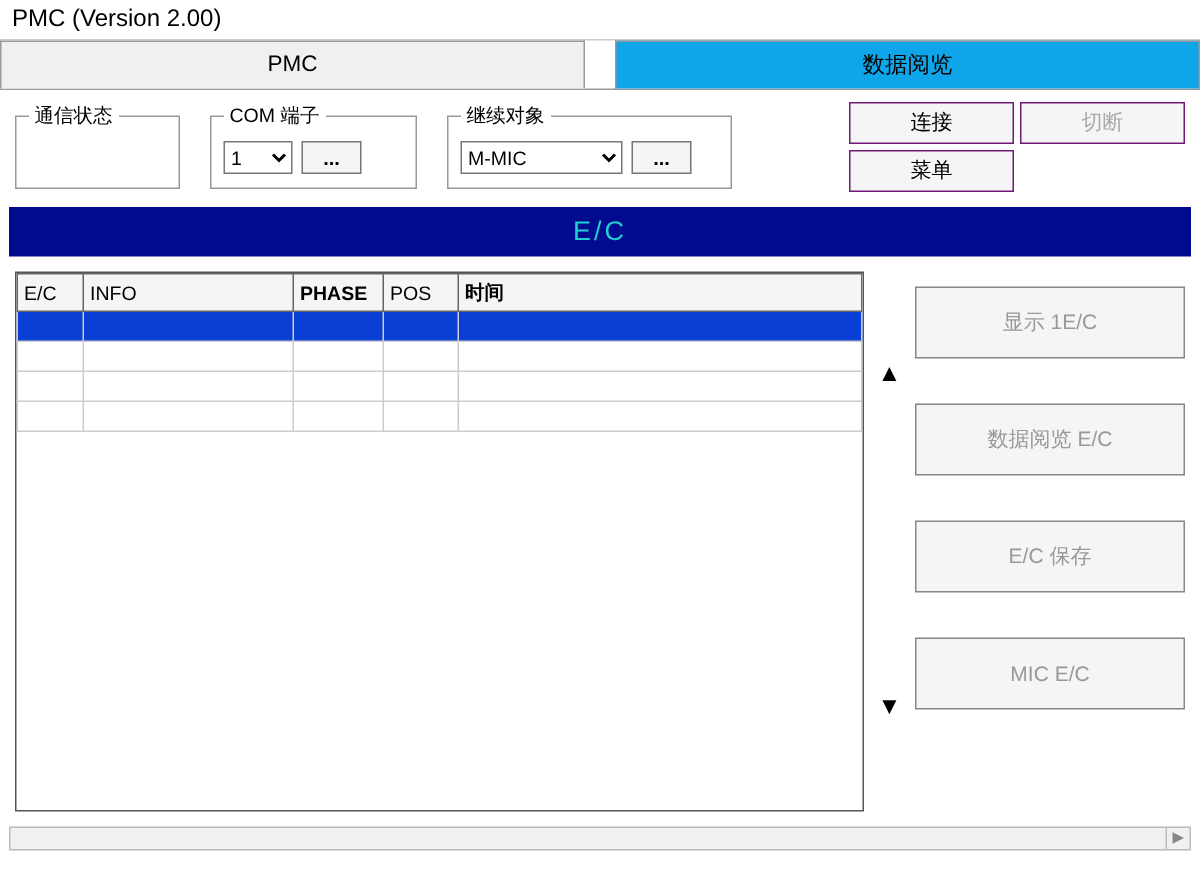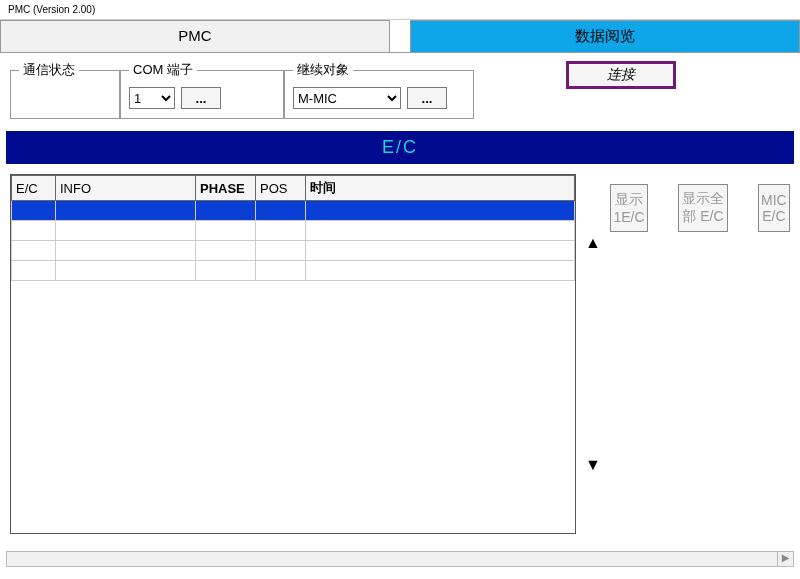--- a/index.html
+++ b/index.html
@@ -8,21 +8,21 @@
     font-size: 13px;
     background: #fff;
     width: 800px;
     height: 579px;
     overflow: hidden;
     position: relative;
   }
   .title-bar {
     background: #fff;
     padding: 4px 8px;
-    font-size: 10px;
+    font-size: 16px;
     color: #000;
     border-bottom: 1px solid #ccc;
   }
   .tabs {
     display: flex;
     border-bottom: 1px solid #999;
     gap: 20px;
   }
   .tab {
     flex: 1;
@@ -38,38 +38,38 @@
     background: #f0f0f0;
   }
   .top-panel {
     display: flex;
     padding: 8px 10px 10px 10px;
     gap: 10px;
     align-items: flex-start;
   }
   .left-groups {
     display: flex;
-    gap: 0;
+    gap: 20px;
     align-items: flex-end;
   }
   fieldset.group {
     border: 1px solid #999;
     padding: 8px 8px 8px 8px;
     position: relative;
   }
   fieldset.group legend {
     font-size: 13px;
     padding: 0 4px;
   }
   .group-comm {
     width: 110px;
     height: 58px;
   }
   .group-com {
-    width: 164px;
+    width: 138px;
     height: 58px;
   }
   .group-target {
     width: 190px;
     height: 58px;
   }
   .inline-controls {
     display: flex;
     gap: 6px;
     align-items: center;
@@ -91,25 +91,24 @@
     font-weight: bold;
   }
   .right-buttons {
     margin-left: auto;
     display: grid;
     grid-template-columns: 110px 110px;
     grid-template-rows: 28px 28px;
     gap: 4px;
   }
   .right-buttons button {
-    border: 3px solid #701a75;
+    border: 1px solid #701a75;
     background: #f5f5f5;
     cursor: pointer;
     font-size: 14px;
-    font-style: italic;
   }
   .right-buttons button[disabled] {
     color: #aaa;
     cursor: default;
     background: #f5f5f5;
   }
   .section-header {
     background: #000b8f;
     color: #1ed0d0;
     text-align: center;
@@ -167,21 +166,21 @@
   }
   .arrow {
     font-size: 16px;
     color: #000;
     cursor: pointer;
     user-select: none;
   }
   .side-buttons {
     width: 180px;
     display: flex;
-    flex-direction: row;
+    flex-direction: column;
     gap: 30px;
     padding-top: 10px;
   }
   .side-buttons button {
     height: 48px;
     border: 1px solid #888;
     background: #f5f5f5;
     color: #999;
     font-size: 14px;
     cursor: pointer;
@@ -235,20 +234,22 @@
       <div class="inline-controls">
         <select class="combo combo-target">
           <option>M-MIC</option>
         </select>
         <button class="ellipsis-btn">...</button>
       </div>
     </fieldset>
   </div>
   <div class="right-buttons">
     <button>连接</button>
+    <button disabled="">切断</button>
+    <button>菜单</button>
   </div>
 </div>
 
 <div class="section-header">E/C</div>
 
 <div class="main-area">
   <div class="table-wrap">
     <table>
       <thead>
         <tr>
@@ -292,21 +293,22 @@
     </table>
   </div>
 
   <div class="scroll-arrows">
     <span class="arrow">▲</span>
     <span class="arrow">▼</span>
   </div>
 
   <div class="side-buttons">
     <button>显示 1E/C</button>
-    <button>显示全部 E/C</button>
+    <button>数据阅览 E/C</button>
+    <button>E/C 保存</button>
     <button>MIC E/C</button>
   </div>
 </div>
 
 <div class="bottom-scroll">
   <div class="track"></div>
   <div class="sbtn">▶</div>
 </div>
 
 </body></html>

